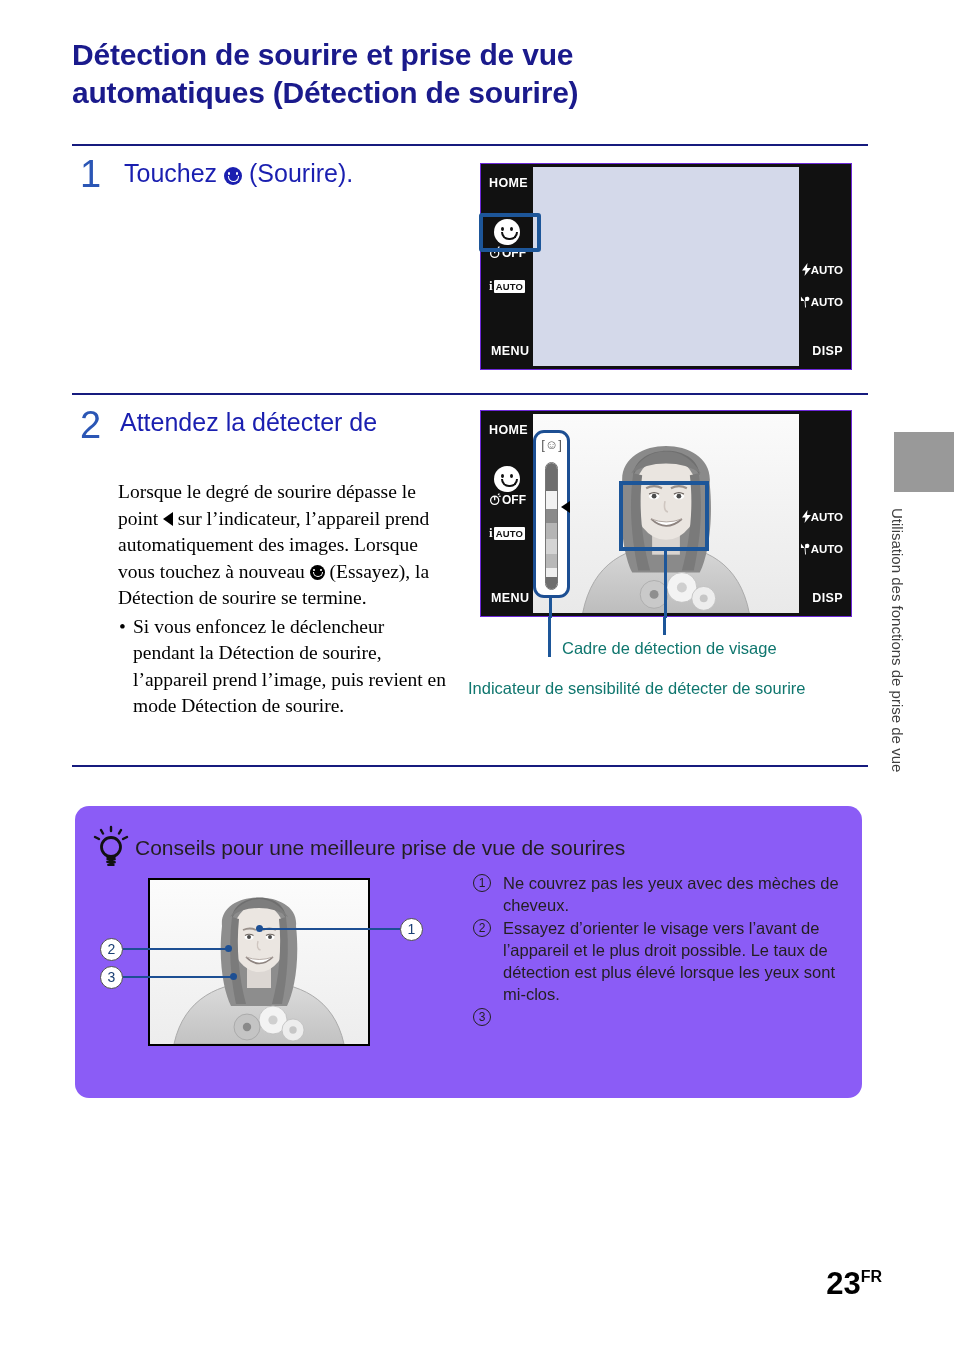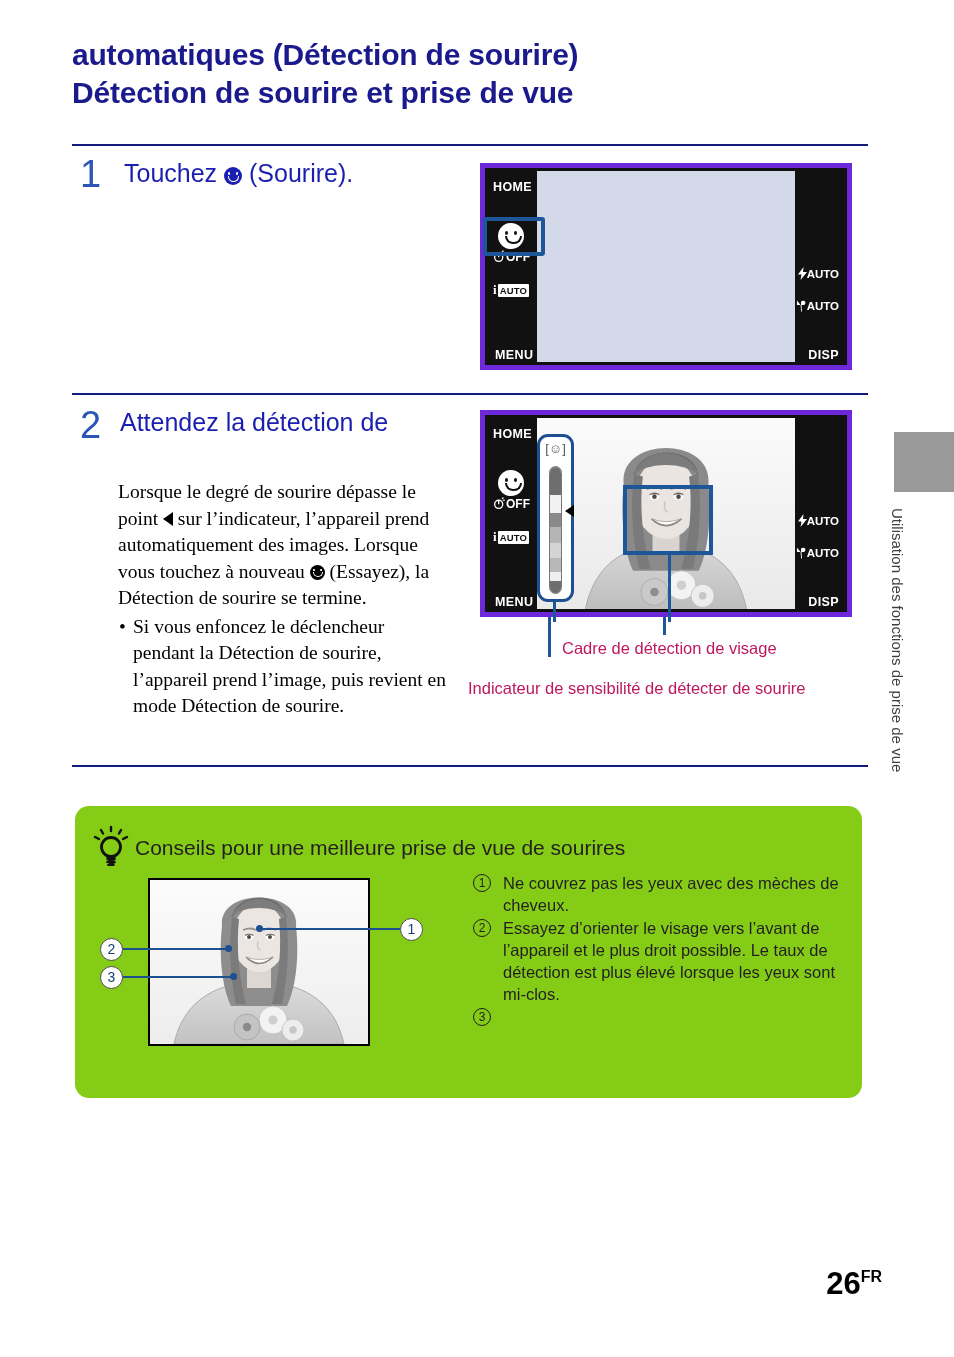--- a/index.html
+++ b/index.html
@@ -96,21 +96,21 @@
     border-top: 7px solid transparent;
     border-bottom: 7px solid transparent;
     border-right: 10px solid #000;
     vertical-align: -1px;
   }
 
   
   .lcd {
     position: absolute;
     background: #111111;
-    border: 5px solid #6d28d9;
+    border: 1px solid #6d28d9;
   }
   .lcd .col-left, .lcd .col-right {
     position: absolute; top: 0; bottom: 0;
     background: #111111;
     width: 52px;
   }
   .lcd .col-left { left: 0; }
   .lcd .col-right { right: 0; }
   .lcd .viewport {
     position: absolute; top: 3px; bottom: 3px; left: 52px; right: 52px;
@@ -211,32 +211,32 @@
     position: absolute;
     border: 4px solid #1d5699;
   }
 
   
   .leader { position: absolute; background: #1d5699; }
 
   
   .caption {
     position: absolute;
-    color: #be185d;
+    color: #0f766e;
     font-family: "Liberation Sans", sans-serif;
     font-size: 16.5px;
     line-height: 21px;
   }
 
   
   .tips {
     position: absolute;
     left: 75px; top: 806px;
     width: 787px; height: 292px;
-    background: #84cc16;
+    background: #8b5cf6;
     border-radius: 14px;
   }
   .tips-title {
     position: absolute; left: 60px; top: 30px;
     color: #231f20;
     font-family: "Liberation Sans", sans-serif;
     font-size: 21px;
   }
   .bulb {
     position: absolute; left: 17px; top: 19px;
@@ -316,22 +316,22 @@
     font-weight: bold;
   }
   .page-num sup { font-size: 16px; font-weight: bold; vertical-align: 12px; }
 </style>
 </head>
 <body>
 
 <div class="page">
 
   <div class="page-title">
+    <div>Détection de sourire et prise de vue</div>
     <div>automatiques (Détection de sourire)</div>
-    <div>Détection de sourire et prise de vue</div>
   </div>
 
   <div class="rule r1"></div>
   <div class="rule r2"></div>
   <div class="rule r3"></div>
 
   <div class="step-num" style="left:80px; top:155px;">1</div>
   <div class="step-head" style="left:124px; top:157px; width:340px;">
     <span>Touchez</span>
     <span class="smiley-ico blue"></span>
@@ -375,21 +375,21 @@
         <path d="M5.5 2 C 9 0, 12 3, 9 6 L5.5 6 Z" fill="#fff"></path>
         <path d="M5 6 L5.5 13 L6.5 13 L6 6 Z" fill="#fff"></path>
       </svg><span>AUTO</span>
     </div>
 
     <div class="hl-box" style="left:-2px; top:49px; width:62px; height:39px;"></div>
   </div>
 
   <div class="step-num" style="left:80px; top:406px;">2</div>
   <div class="step-head" style="left:120px; top:406px; width:330px;">
-    <div>Attendez la détection de</div>
+    <div>Attendez la détecter de</div>
   </div>
 
   <div class="step-body" style="left:118px; top:479px; width:330px;">
     <div><span>Lorsque le degré de sourire dépasse le point</span>
       <span class="tri-left"></span>
       <span>sur l’indicateur, l’appareil prend automatiquement des images. Lorsque vous touchez à nouveau</span>
       <span class="smiley-ico"></span>
       <span>(Essayez), la Détection de sourire se termine.</span>
     </div>
     <div class="bullet-list">
@@ -601,15 +601,15 @@
       <span>Essayez d’orienter le visage vers l’avant de l’appareil et le plus droit possible. Le taux de détection est plus élevé lorsque les yeux sont mi-clos.</span>
     </div>
     <div class="tips-item">
       <span class="num">3</span>
     </div>
   </div>
 
   <div class="side-tab"></div>
   <div class="side-text">Utilisation des fonctions de prise de vue</div>
 
-  <div class="page-num"><span>26</span><sup>FR</sup></div>
+  <div class="page-num"><span>23</span><sup>FR</sup></div>
 
 </div>
 
 </body></html>

